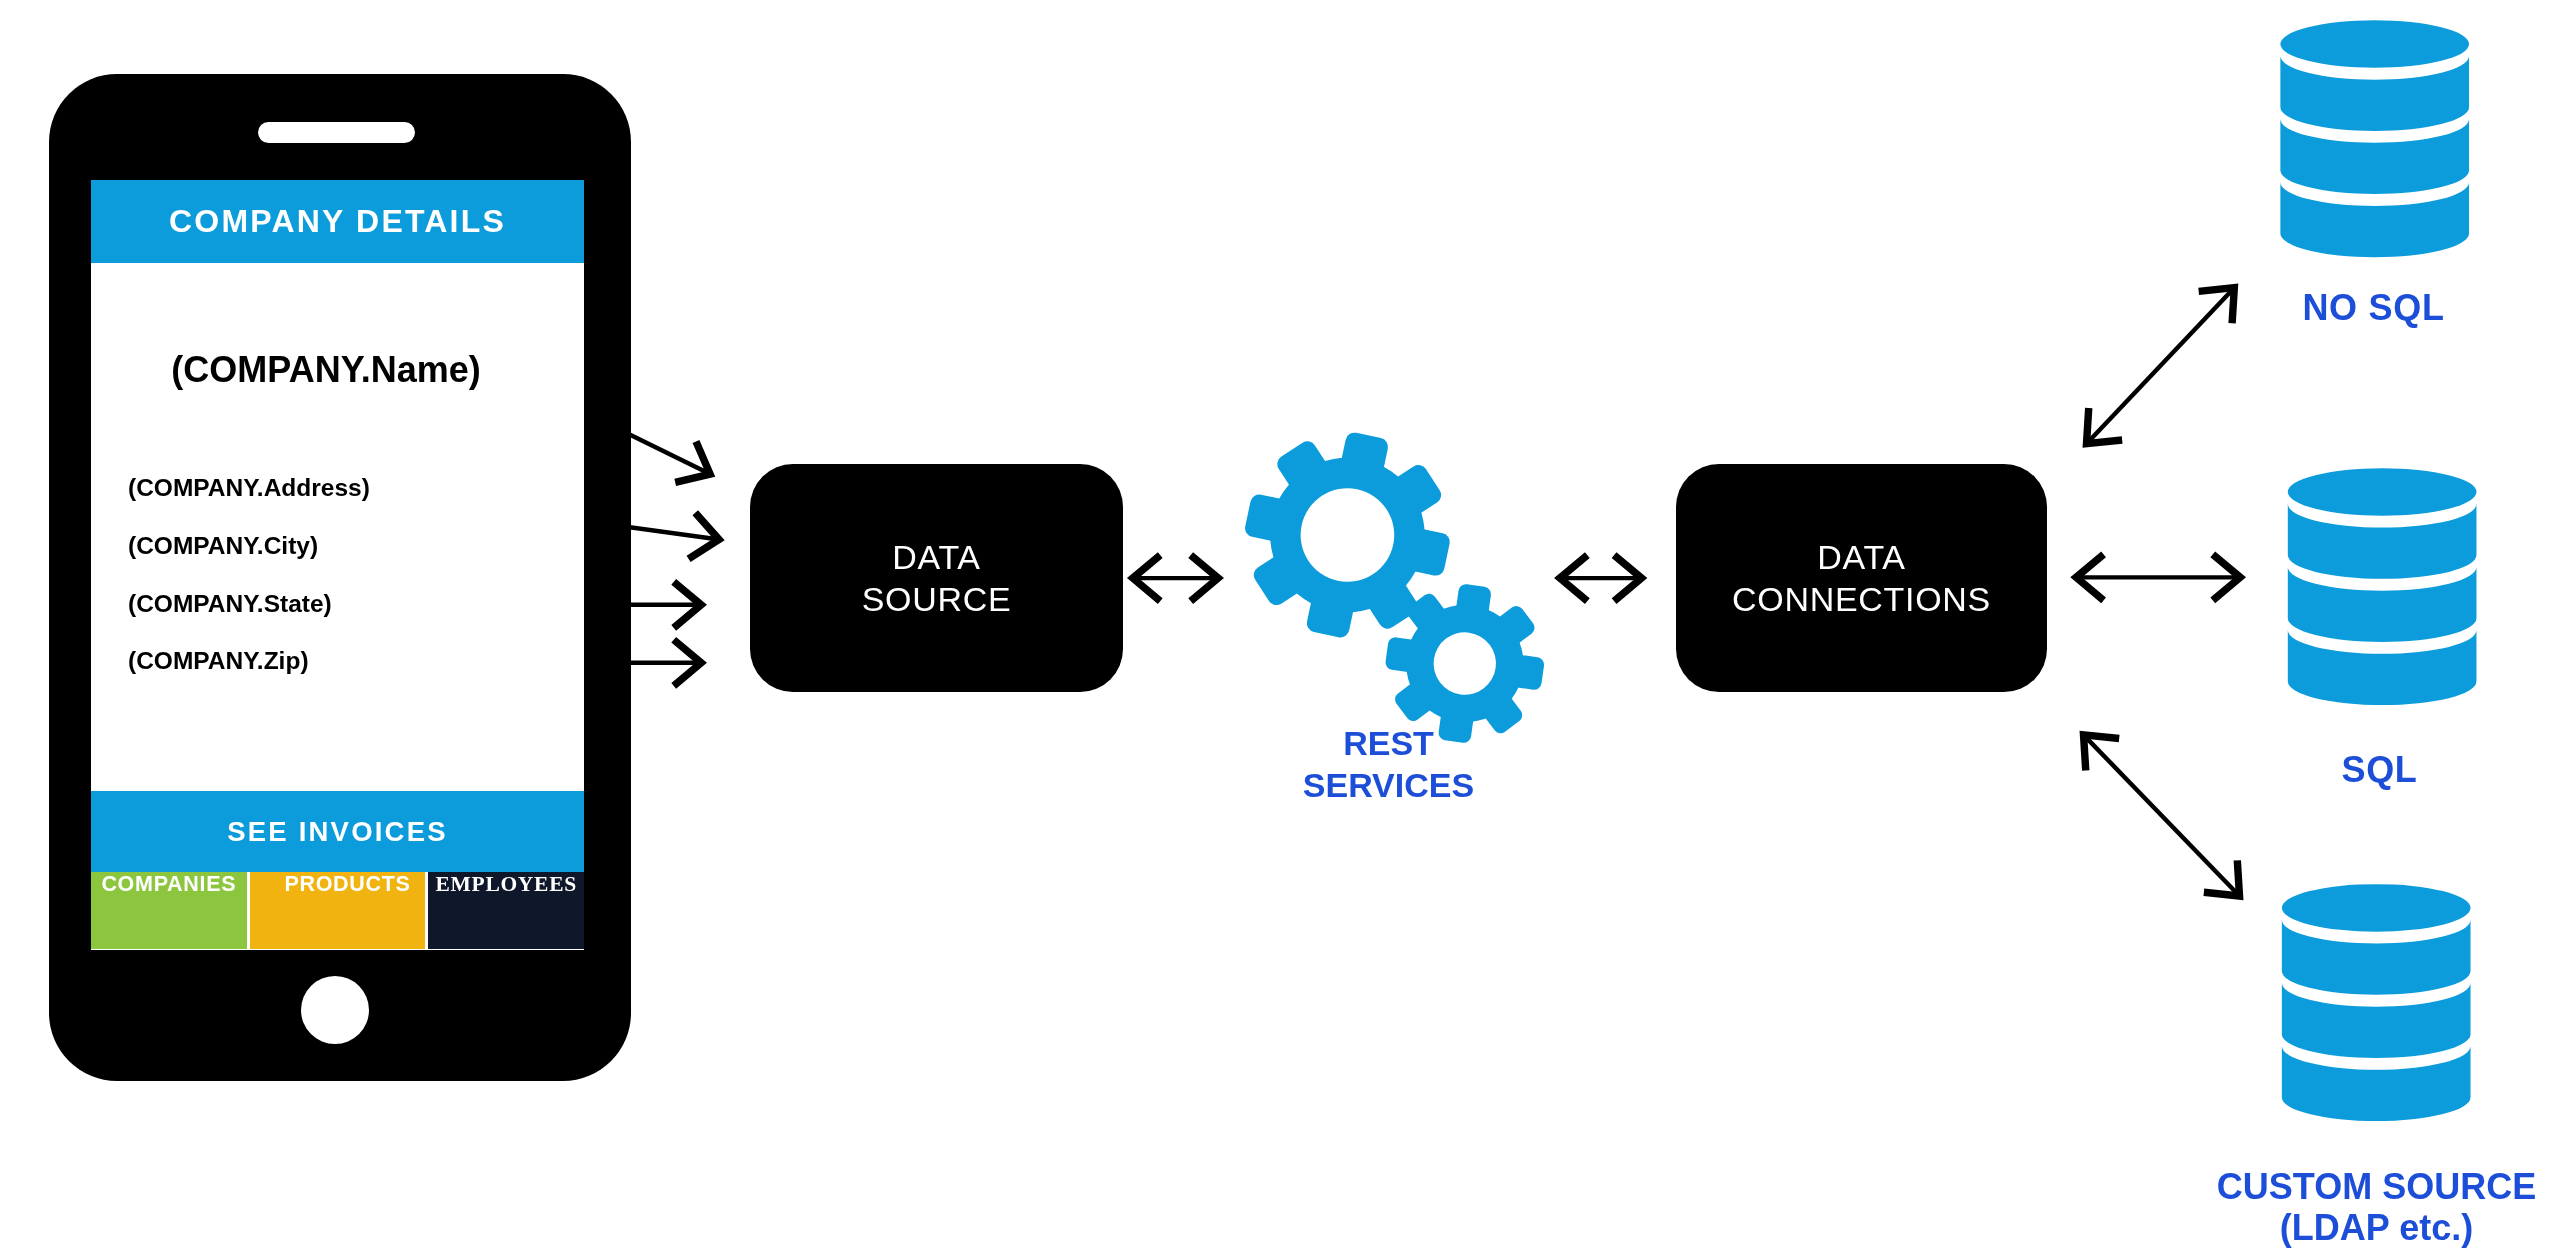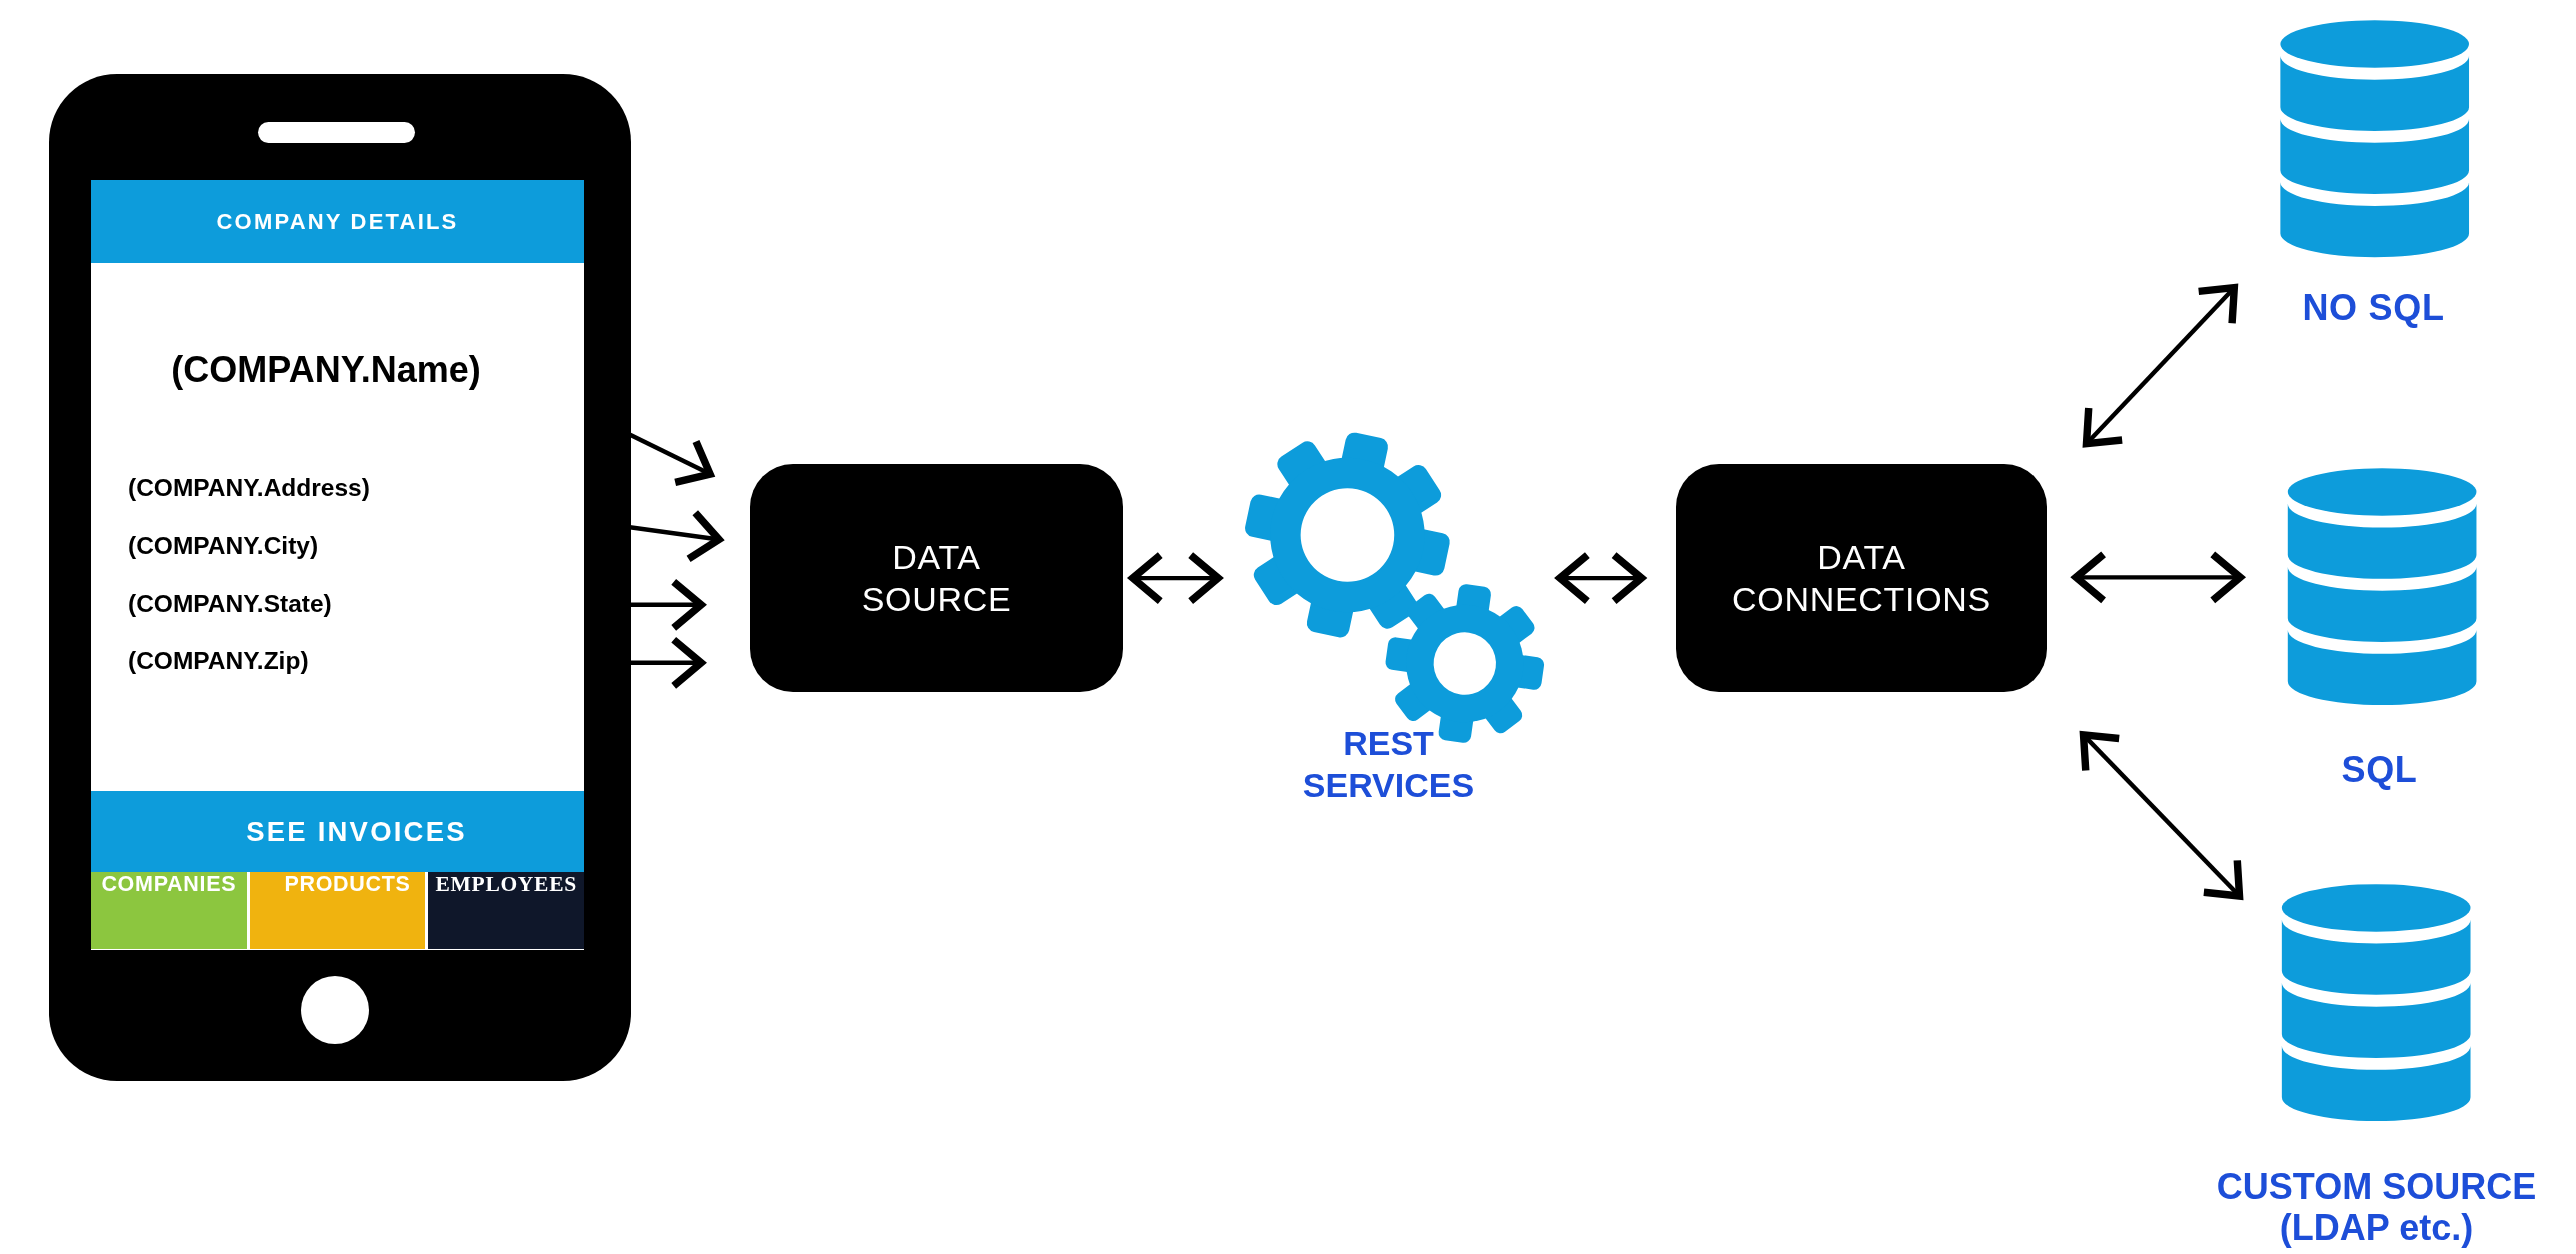--- a/index.html
+++ b/index.html
@@ -25,38 +25,38 @@
     left:301px;top:976px;width:68px;height:68px;
     background:#ffffff;border-radius:50%;
   }
   .phone-screen{
     left:91px;top:180px;width:493px;height:770px;
     background:#ffffff;overflow:hidden;
   }
   .screen-header{
     left:0;top:0;width:493px;height:83px;
     background:#0D9CDB;
-    color:#ffffff;font-size:22px;font-weight:bold;letter-spacing:2.2px;
+    color:#ffffff;font-size:32px;font-weight:bold;letter-spacing:2.2px;
     text-align:center;line-height:83px;
   }
   .field{color:#000000;font-weight:bold;white-space:nowrap;text-align:center;}
   .field-name{
     left:0;top:167px;width:470px;height:45px;
     font-size:36px;line-height:45px;text-align:center;
   }
   .field-row{left:37px;height:36px;font-size:24.5px;line-height:36px;}
   .field-address{top:290px;}
   .field-city{top:348px;}
   .field-state{top:406px;}
   .field-zip{top:463px;}
   .invoices-bar{
     left:0;top:611px;width:493px;height:81px;
     background:#0D9CDB;
     color:#ffffff;font-size:27.5px;font-weight:bold;letter-spacing:2.2px;
-    text-align:center;line-height:81px;padding-left:19px;
+    text-align:center;line-height:81px;
   }
   .tab-bar{
     left:0;top:692px;width:493px;height:77px;
     display:flex;gap:3px;background:#ffffff;
   }
   .tab{
     flex:1;display:flex;align-items:flex-start;justify-content:center;
     color:#ffffff;font-size:21.5px;font-weight:bold;letter-spacing:0.7px;
   }
   .tab-companies{background:#8CC63F;}

